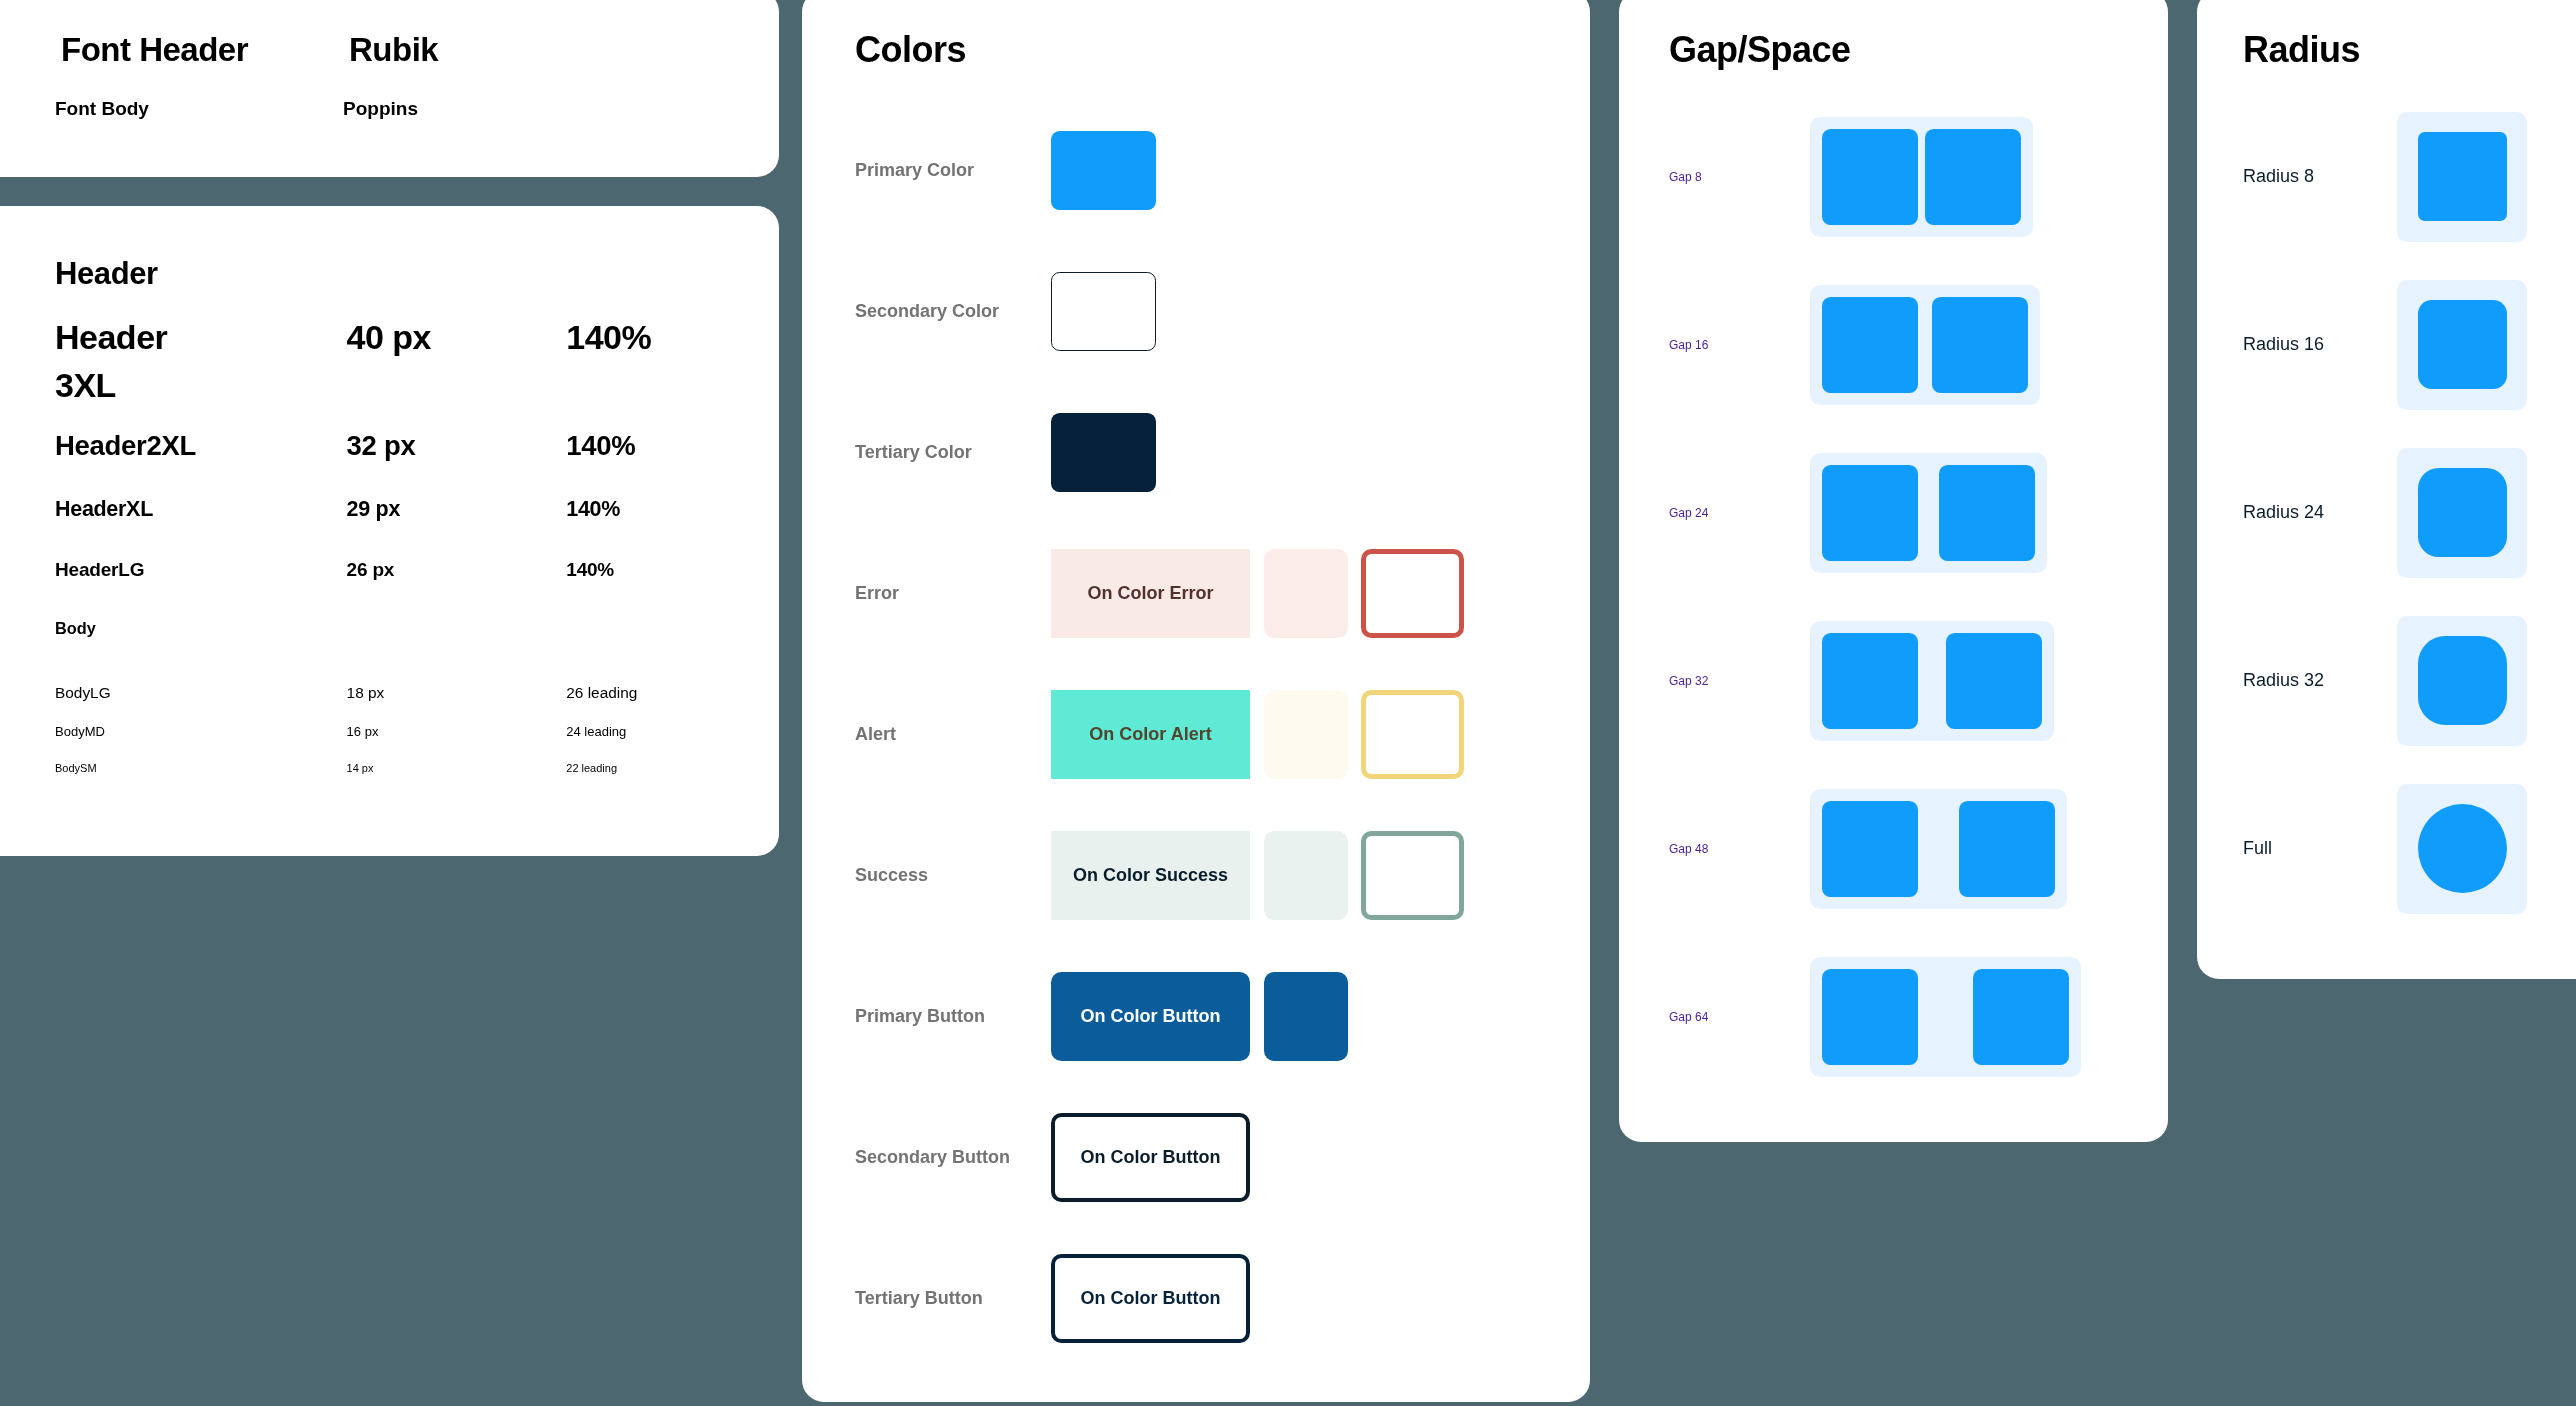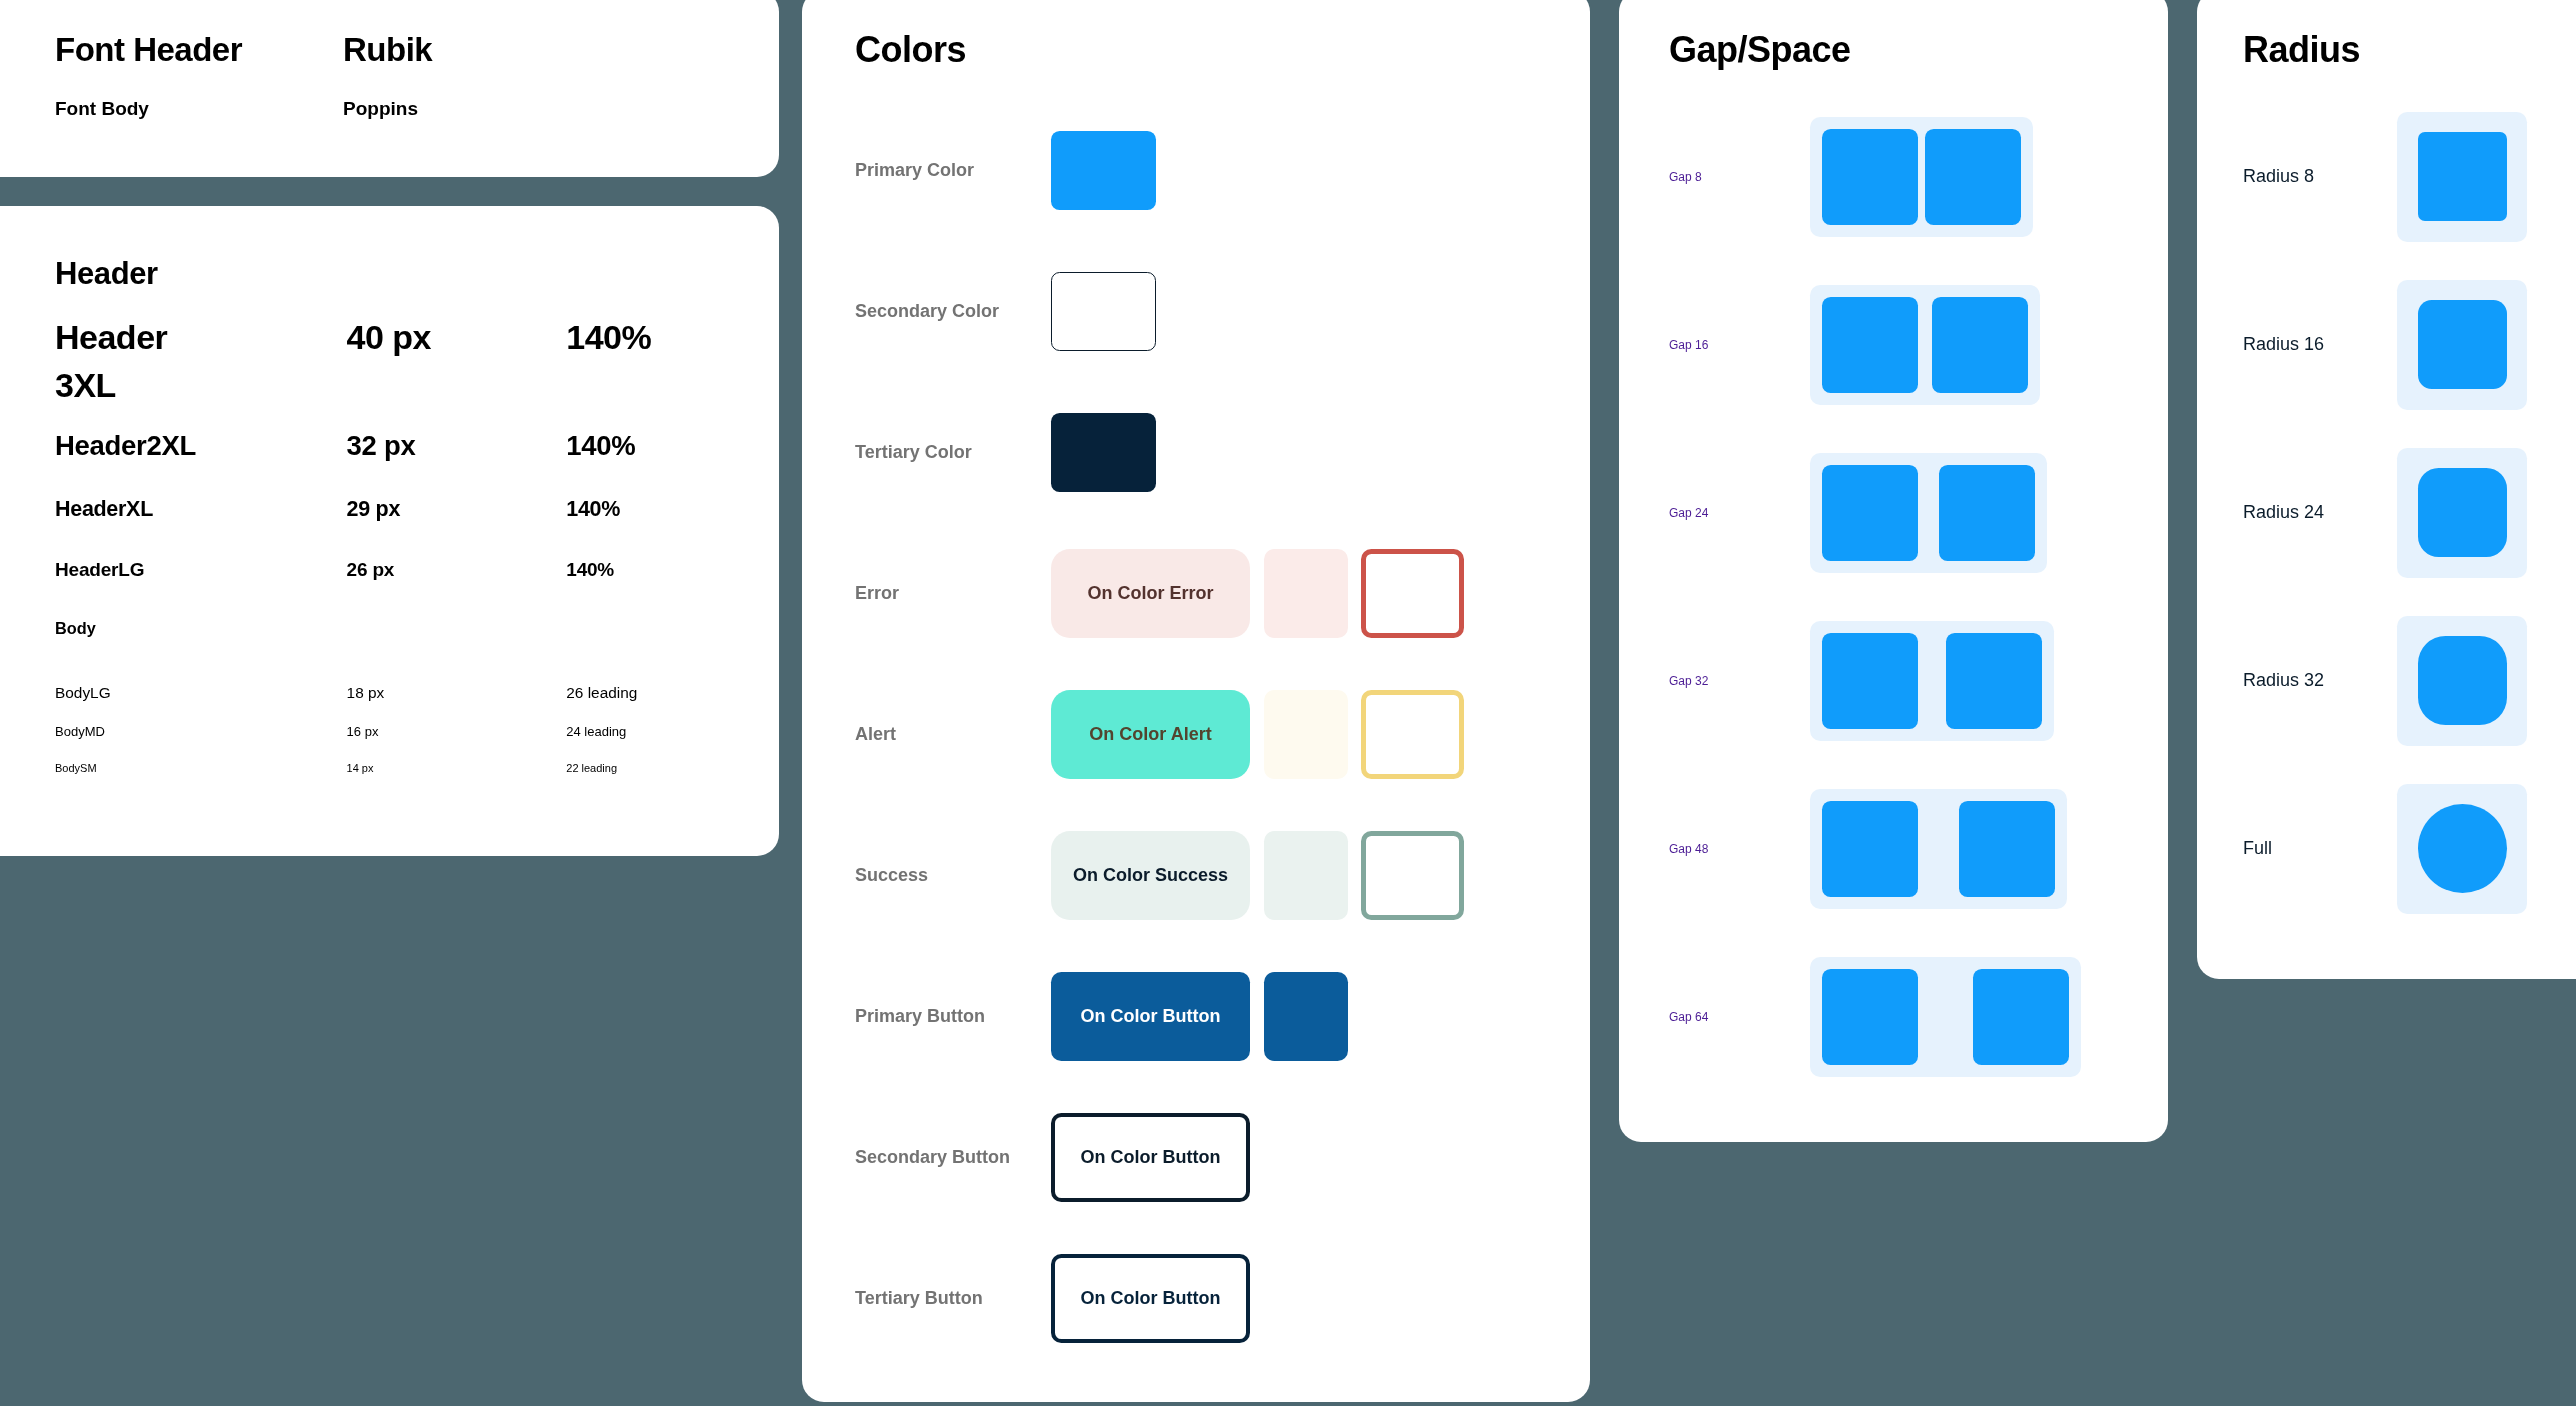--- a/index.html
+++ b/index.html
@@ -26,21 +26,21 @@
   
   #font-card {
     left: 0px;
     top: -10.3px;
     width: 779px;
     height: 187px;
     border-radius: 0 22px 22px 0;
   }
   .font-row-head {
     position: absolute;
-    left: 55px;
+    left: 61px;
     top: 41px;
     display: flex;
     width: 669px;
   }
   .font-row-head .cell { width: 288px; font-size: 33px; font-weight: 700; letter-spacing: -0.5px; }
   .font-row-body {
     position: absolute;
     left: 55px;
     top: 108px;
     display: flex;
@@ -117,21 +117,21 @@
   .swatches { display: flex; align-items: center; gap: 13.7px; }
 
   .sw {
     border-radius: 8.6px;
   }
   .sw-lg { width: 105px; height: 79px; }
 
   .sw-text {
     width: 199px;
     height: 89px;
-    border-radius: 19px;
+    border-radius: 1px;
     display: flex;
     align-items: center;
     justify-content: center;
     font-size: 18px;
     font-weight: 600;
   }
   .sw-plain {
     width: 84px;
     height: 89px;
     border-radius: 10.3px;

